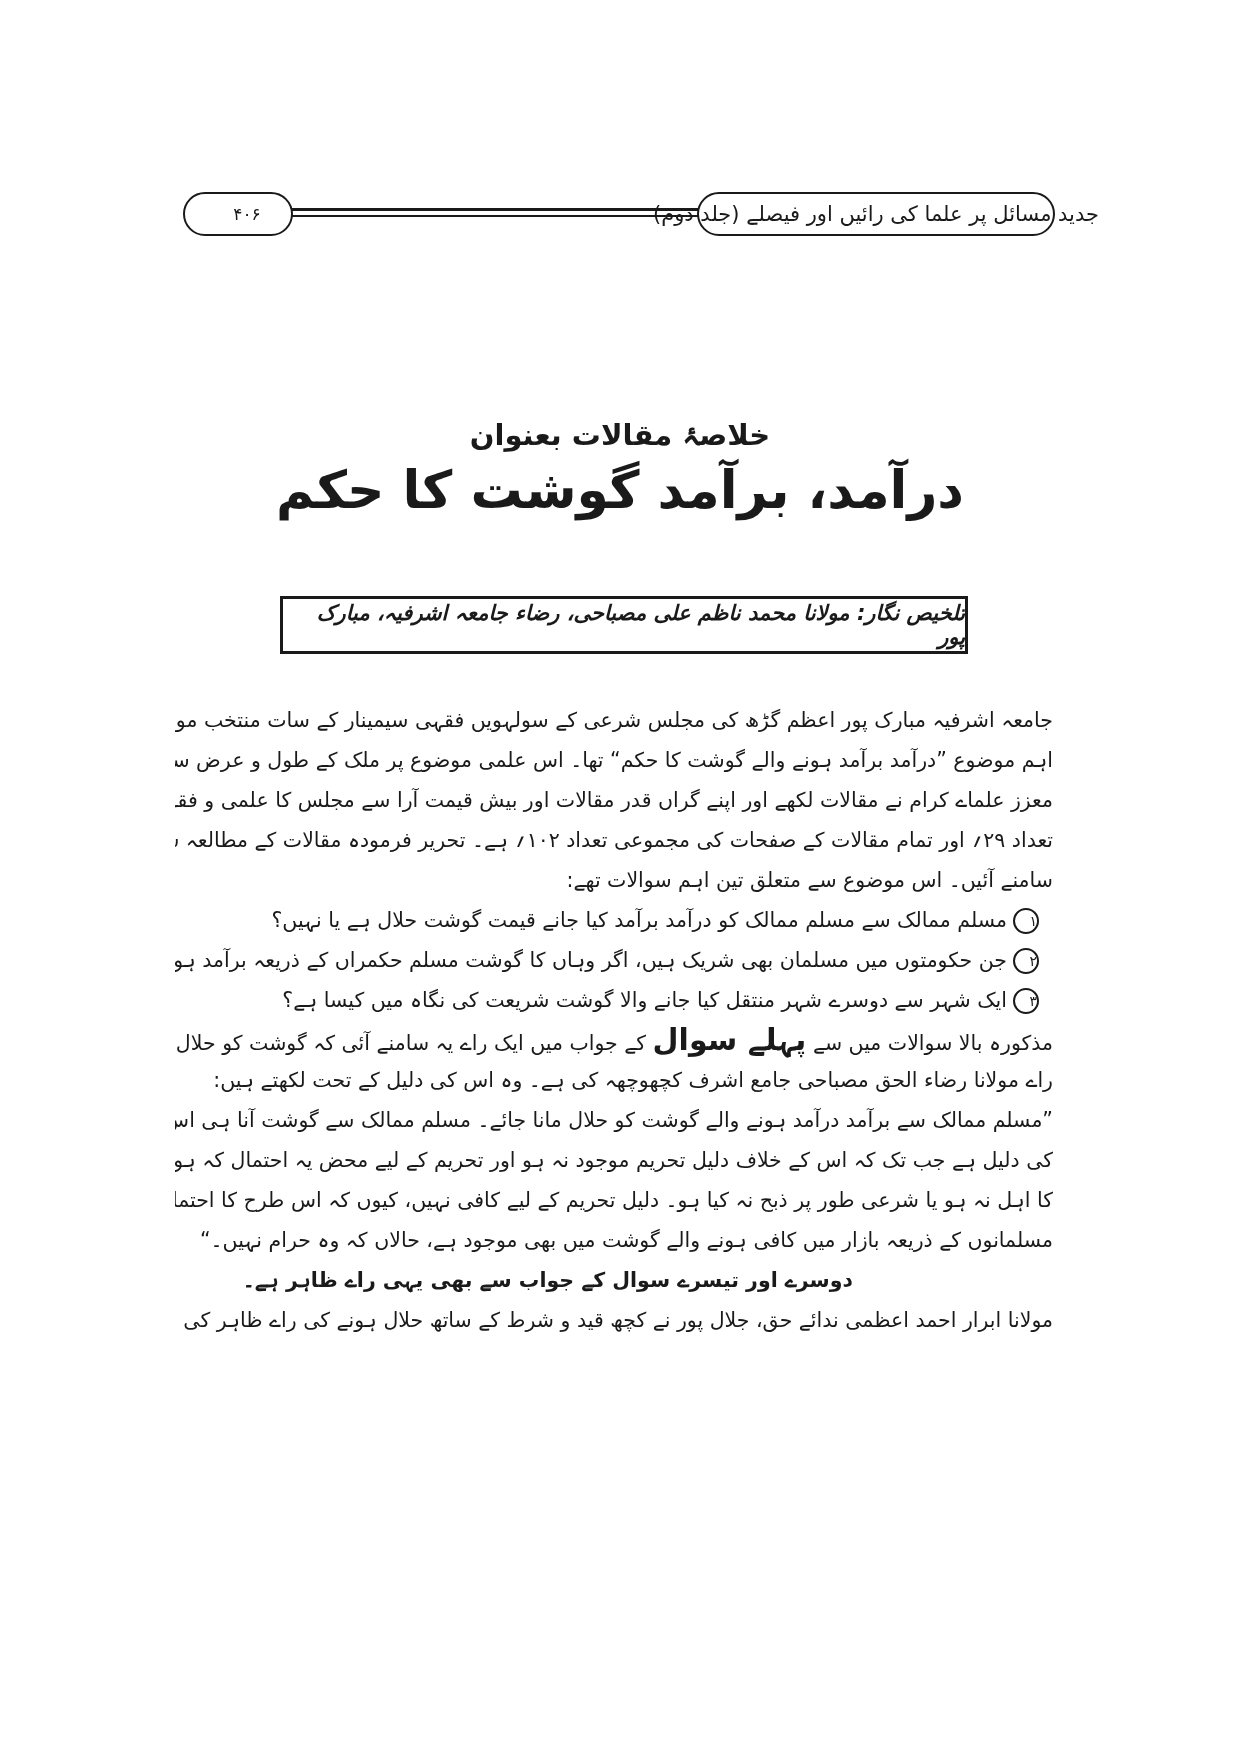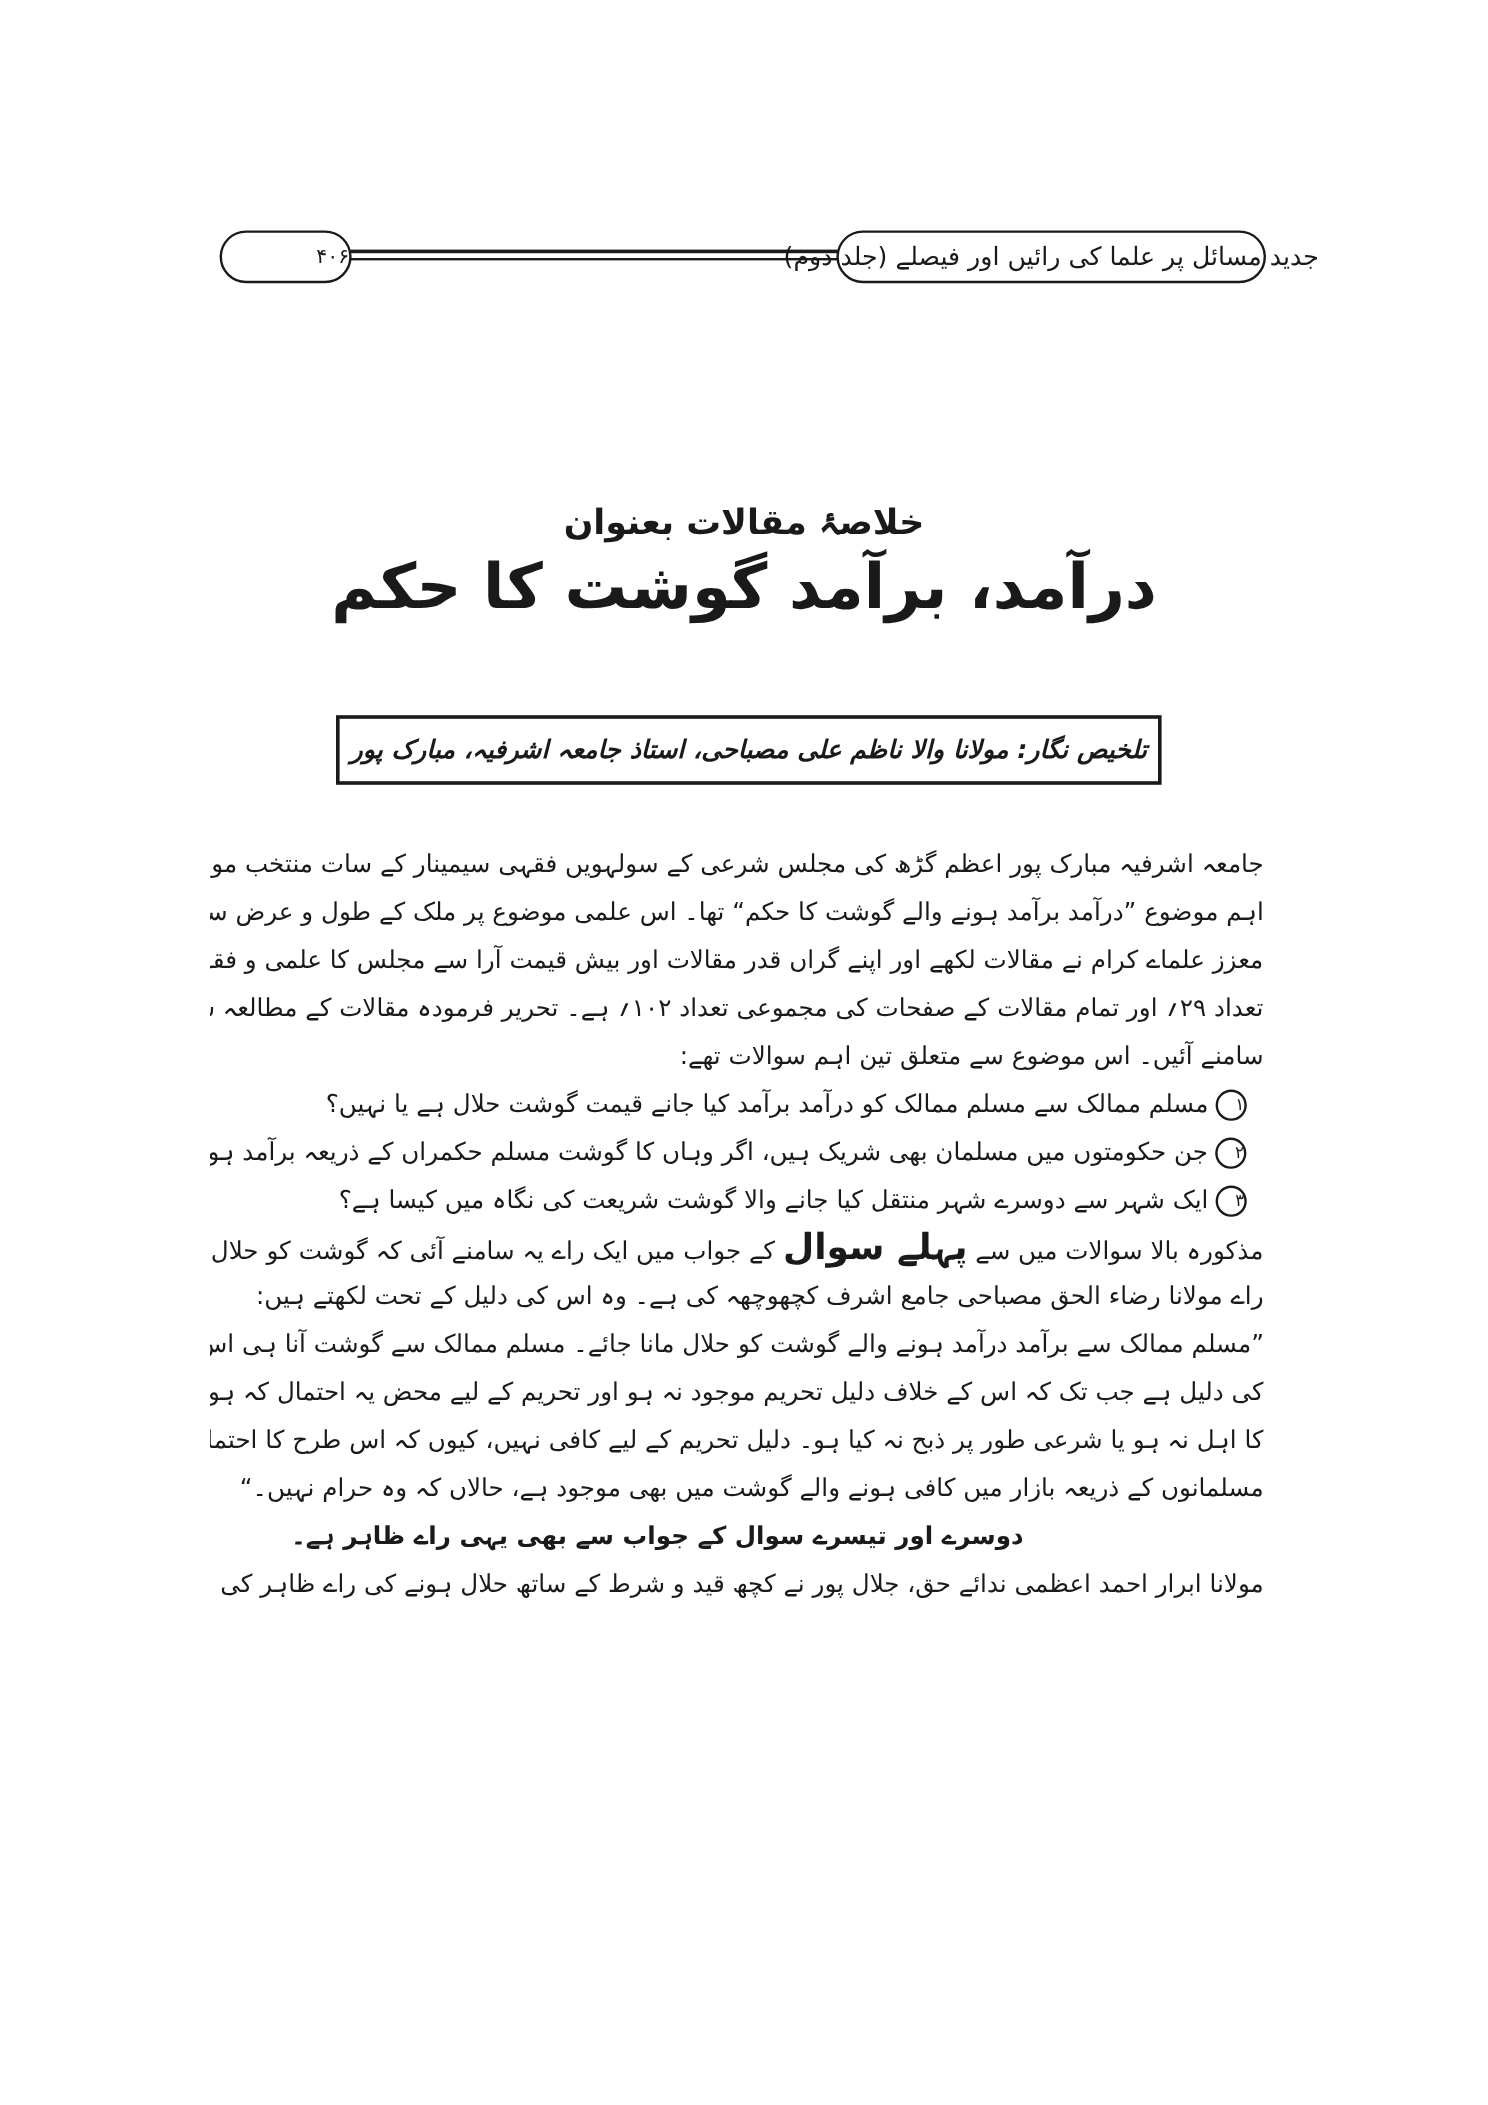--- a/index.html
+++ b/index.html
@@ -3,21 +3,21 @@
 <meta charset="utf-8">
 <style>
   html, body { margin: 0; padding: 0; background: #ffffff; }
   body { width: 1240px; height: 1754px; position: relative; overflow: hidden;
          font-family: "DejaVu Sans", sans-serif; color: #1a1a1a; }
 
   
   .hdr-pill { position: absolute; border: 2.5px solid #1a1a1a; border-radius: 24px;
               background: #fff; box-sizing: border-box; display: flex; align-items: center;
               direction: rtl; white-space: nowrap; }
-  .hdr-left { left: 183px; top: 192px; width: 110px; height: 44px; justify-content: flex-end;
+  .hdr-left { left: 183px; top: 192px; width: 110px; height: 44px; justify-content: center;
               padding-left: 18px; direction: ltr; font-size: 17px; }
   .hdr-right { left: 697px; top: 192px; width: 358px; height: 44px; justify-content: center;
                font-size: 21px; text-align: center; }
   .hdr-rule { position: absolute; left: 292px; width: 406px; top: 208px; height: 9px;
               border-top: 3px solid #1a1a1a; border-bottom: 2px solid #1a1a1a; box-sizing: border-box; }
 
   
   .kicker { position: absolute; left: 0; right: 0; top: 418px; text-align: center;
             font-size: 29px; font-weight: bold; direction: rtl; }
   .main-title { position: absolute; left: 0; right: 0; top: 460px; text-align: center;
@@ -49,21 +49,21 @@
 </div>
 <div class="hdr-rule"></div>
 <div class="hdr-pill hdr-right">
   <span>جدید مسائل پر علما کی رائیں اور فیصلے (جلد دوم)</span>
 </div>
 
 <div class="kicker">خلاصۂ مقالات بعنوان</div>
 <div class="main-title">درآمد، برآمد گوشت کا حکم</div>
 
 <div class="author-box">
-  <span>تلخیص نگار: مولانا والا ناظم علی مصباحی، استاذ جامعہ اشرفیہ، مبارک پور</span>
+  <span>تلخیص نگار: مولانا محمد ناظم علی مصباحی، رضاء جامعہ اشرفیہ، مبارک پور</span>
 </div>
 
 <div class="body-text">
   <div class="line">جامعہ اشرفیہ مبارک پور اعظم گڑھ کی مجلس شرعی کے سولہویں فقہی سیمینار کے سات منتخب موضوعات میں سے ایک</div>
   <div class="line">اہم موضوع ”درآمد برآمد ہونے والے گوشت کا حکم“ تھا۔ اس علمی موضوع پر ملک کے طول و عرض سے جن مقالہ نگار</div>
   <div class="line">معزز علماے کرام نے مقالات لکھے اور اپنے گراں قدر مقالات اور بیش قیمت آرا سے مجلس کا علمی و فقہی تعاون فرمایا، ان کی</div>
   <div class="line">تعداد ۲۹؍ اور تمام مقالات کے صفحات کی مجموعی تعداد ۱۰۲؍ ہے۔ تحریر فرمودہ مقالات کے مطالعہ سے مختلف رائیں</div>
   <div class="line short">سامنے آئیں۔ اس موضوع سے متعلق تین اہم سوالات تھے:</div>
 
   <div class="line indent-q">

